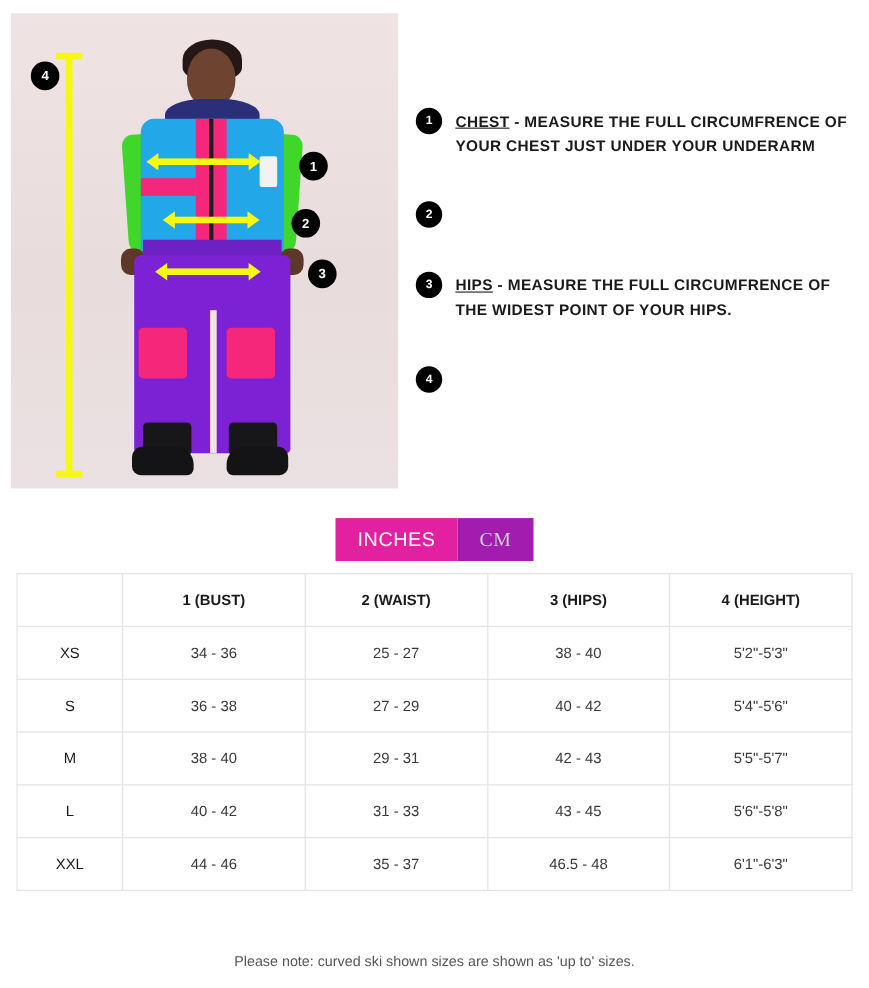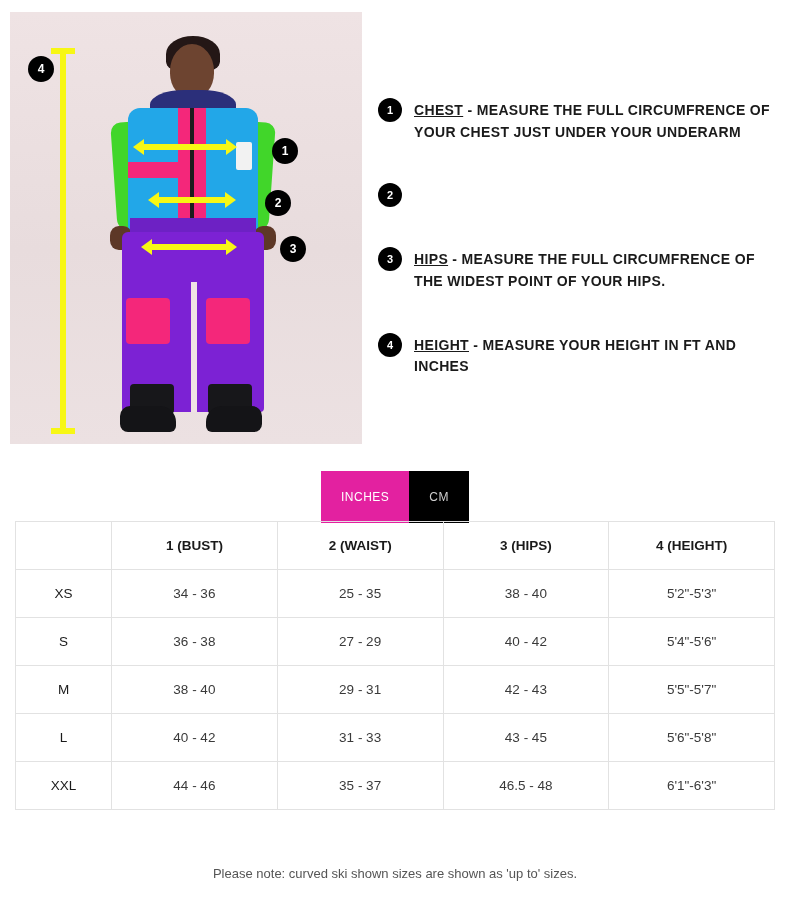--- a/index.html
+++ b/index.html
@@ -252,34 +252,35 @@
   
   .unit-toggle {
     position: absolute;
     left: 0;
     top: 471px;
     width: 790px;
     display: flex;
     justify-content: center;
   }
   .unit-btn {
-    padding: 19px 20px;
-    font-size: 12px;
+    padding: 9px 20px;
+    font-size: 18px;
     letter-spacing: 0.5px;
     border: 0;
     cursor: pointer;
     font-family: "Liberation Sans", sans-serif;
   }
   .unit-btn.active {
     background: #e321a0;
     color: #ffffff;
   }
   .unit-btn.inactive {
-    background: #000000;
+    background: #a21caf;
     color: #cfcfcf;
+    font-family: Liberation Serif, serif;
   }
 
   
   .table-wrap {
     position: absolute;
     left: 15px;
     top: 521px;
     width: 760px;
   }
   table.size-table {
@@ -371,21 +372,20 @@
     </div>
     <div class="legend-row">
       <div class="legend-badge">2</div>
     </div>
     <div class="legend-row">
       <div class="legend-badge">3</div>
       <div class="legend-text"><span class="legend-term">HIPS</span><span> - MEASURE THE FULL CIRCUMFRENCE OF THE WIDEST POINT OF YOUR HIPS.</span></div>
     </div>
     <div class="legend-row">
       <div class="legend-badge">4</div>
-      <div class="legend-text"><span class="legend-term">HEIGHT</span><span> - MEASURE YOUR HEIGHT IN FT AND INCHES</span></div>
     </div>
   </div>
 </div>
 
 <div class="unit-toggle">
   <button class="unit-btn active">INCHES</button>
   <button class="unit-btn inactive">CM</button>
 </div>
 
 <div class="table-wrap">
@@ -403,21 +403,21 @@
         <th>1 (BUST)</th>
         <th>2 (WAIST)</th>
         <th>3 (HIPS)</th>
         <th>4 (HEIGHT)</th>
       </tr>
     </thead>
     <tbody>
       <tr>
         <td class="size-label">XS</td>
         <td>34 - 36</td>
-        <td>25 - 35</td>
+        <td>25 - 27</td>
         <td>38 - 40</td>
         <td>5'2"-5'3"</td>
       </tr>
       <tr>
         <td class="size-label">S</td>
         <td>36 - 38</td>
         <td>27 - 29</td>
         <td>40 - 42</td>
         <td>5'4"-5'6"</td>
       </tr>

